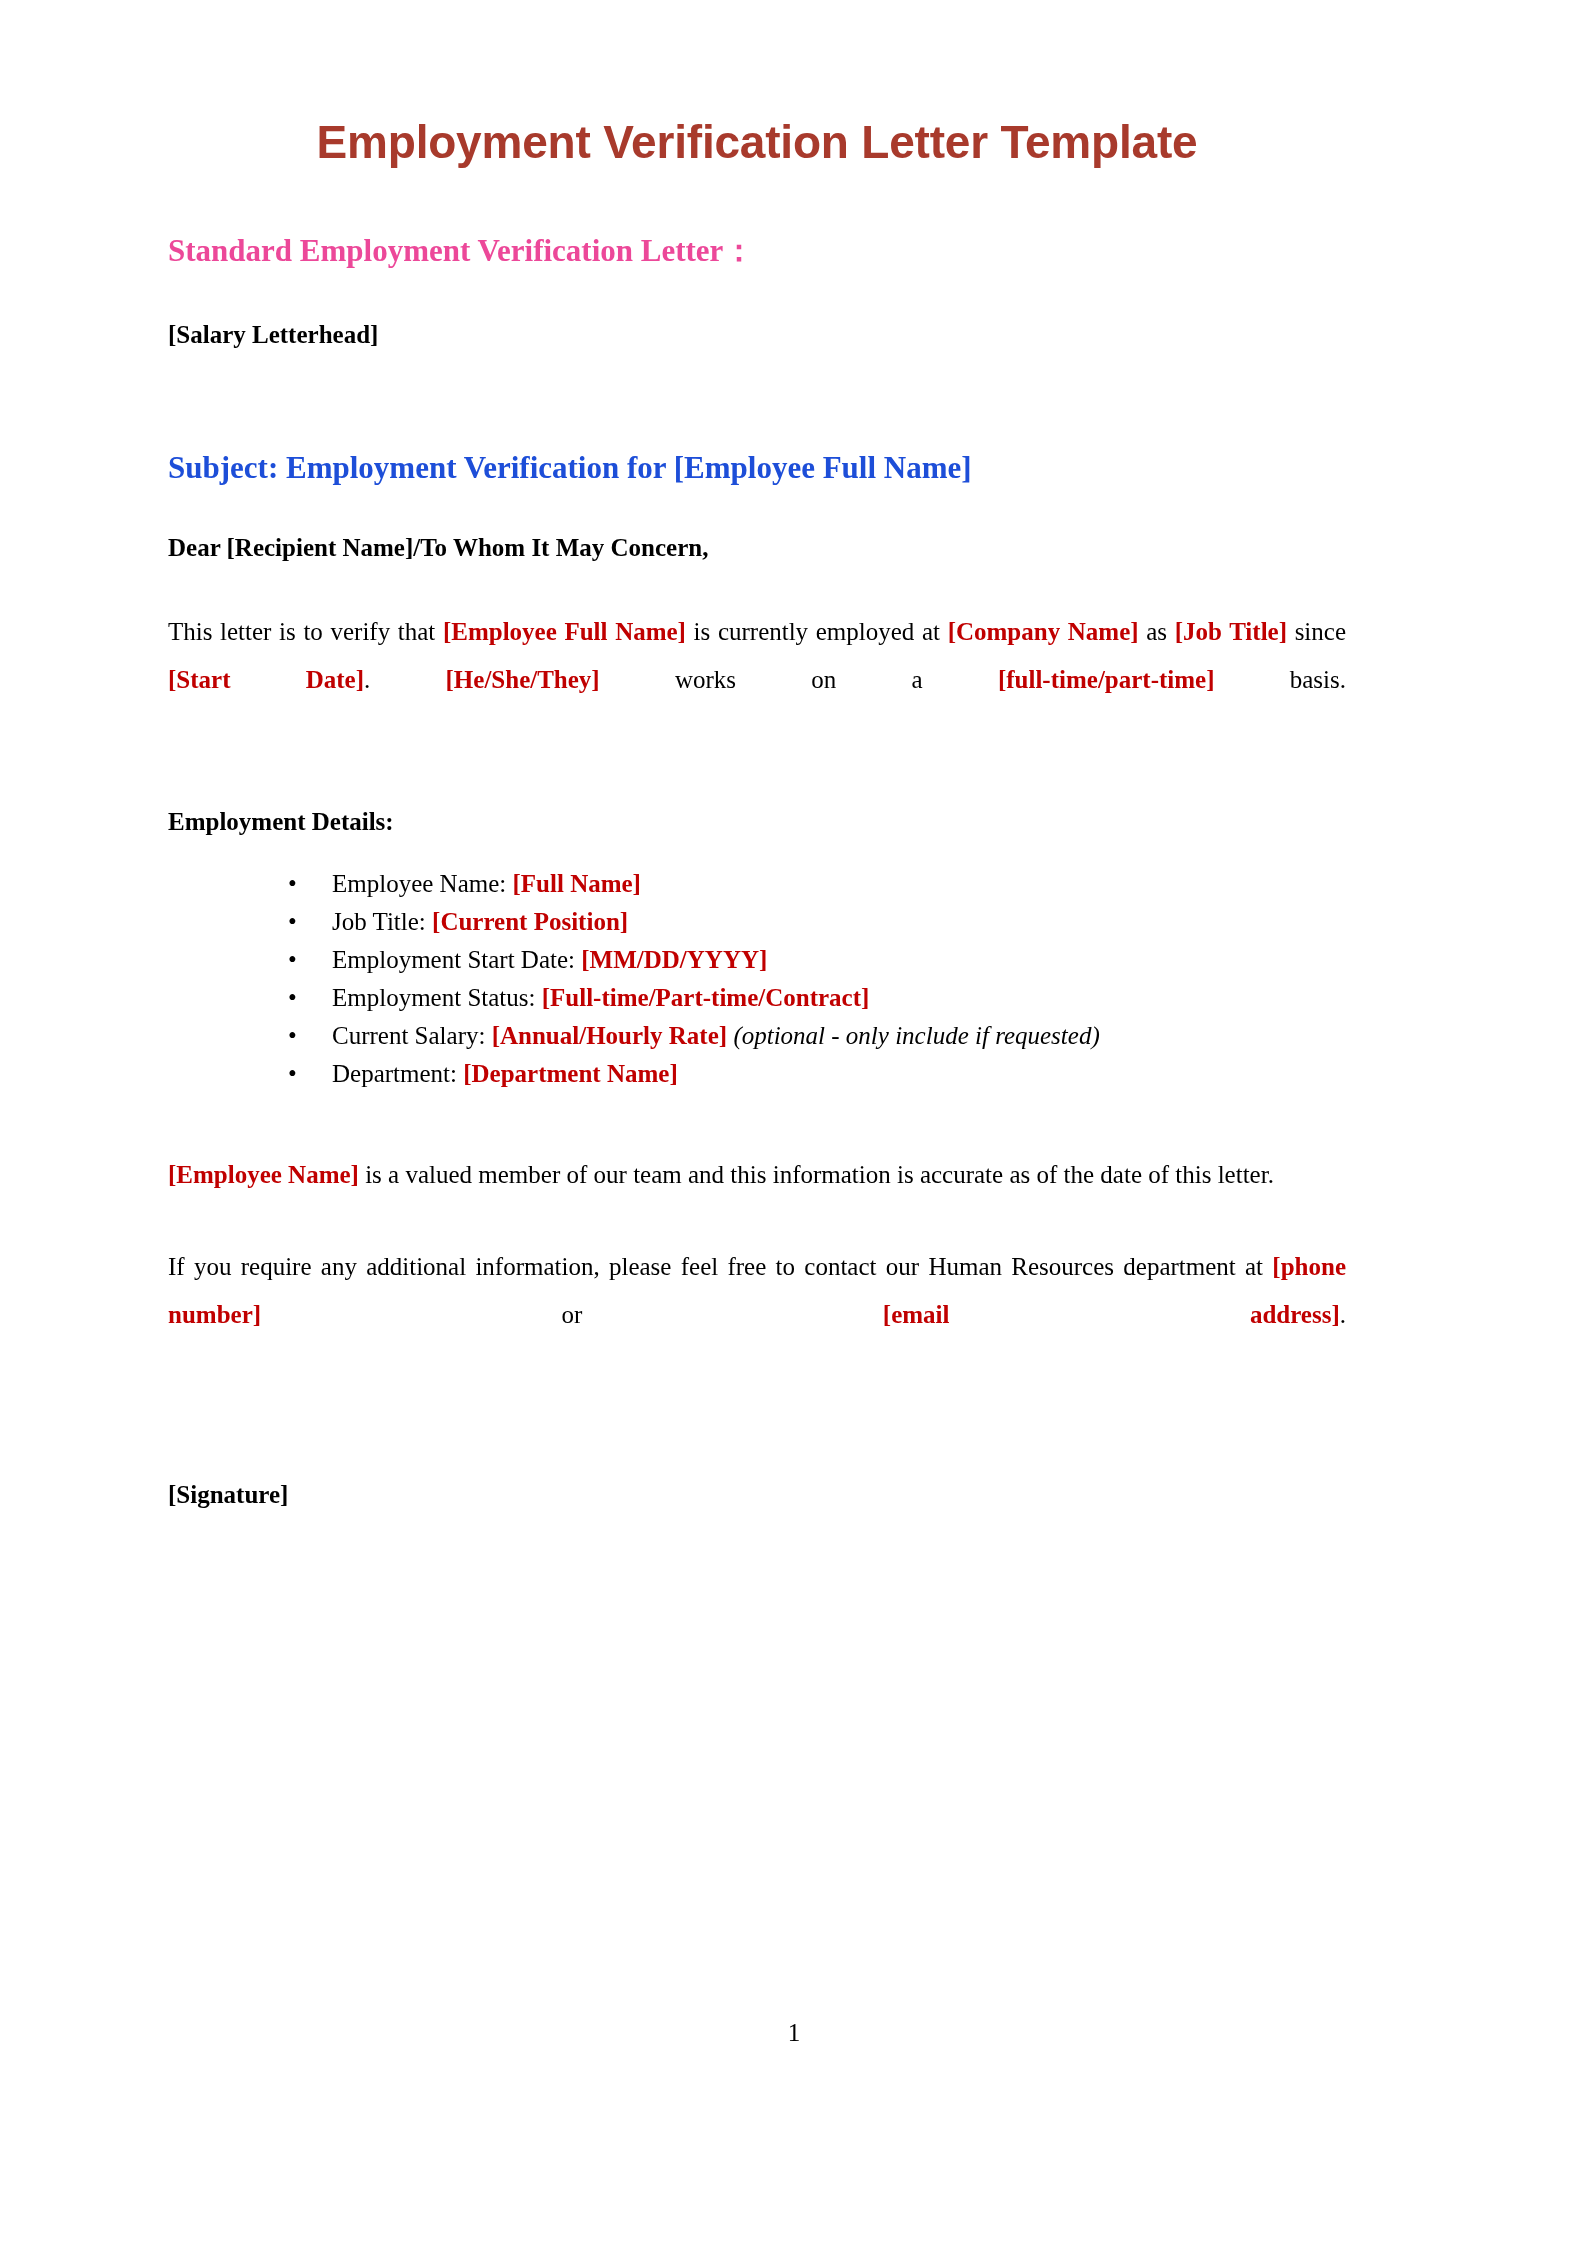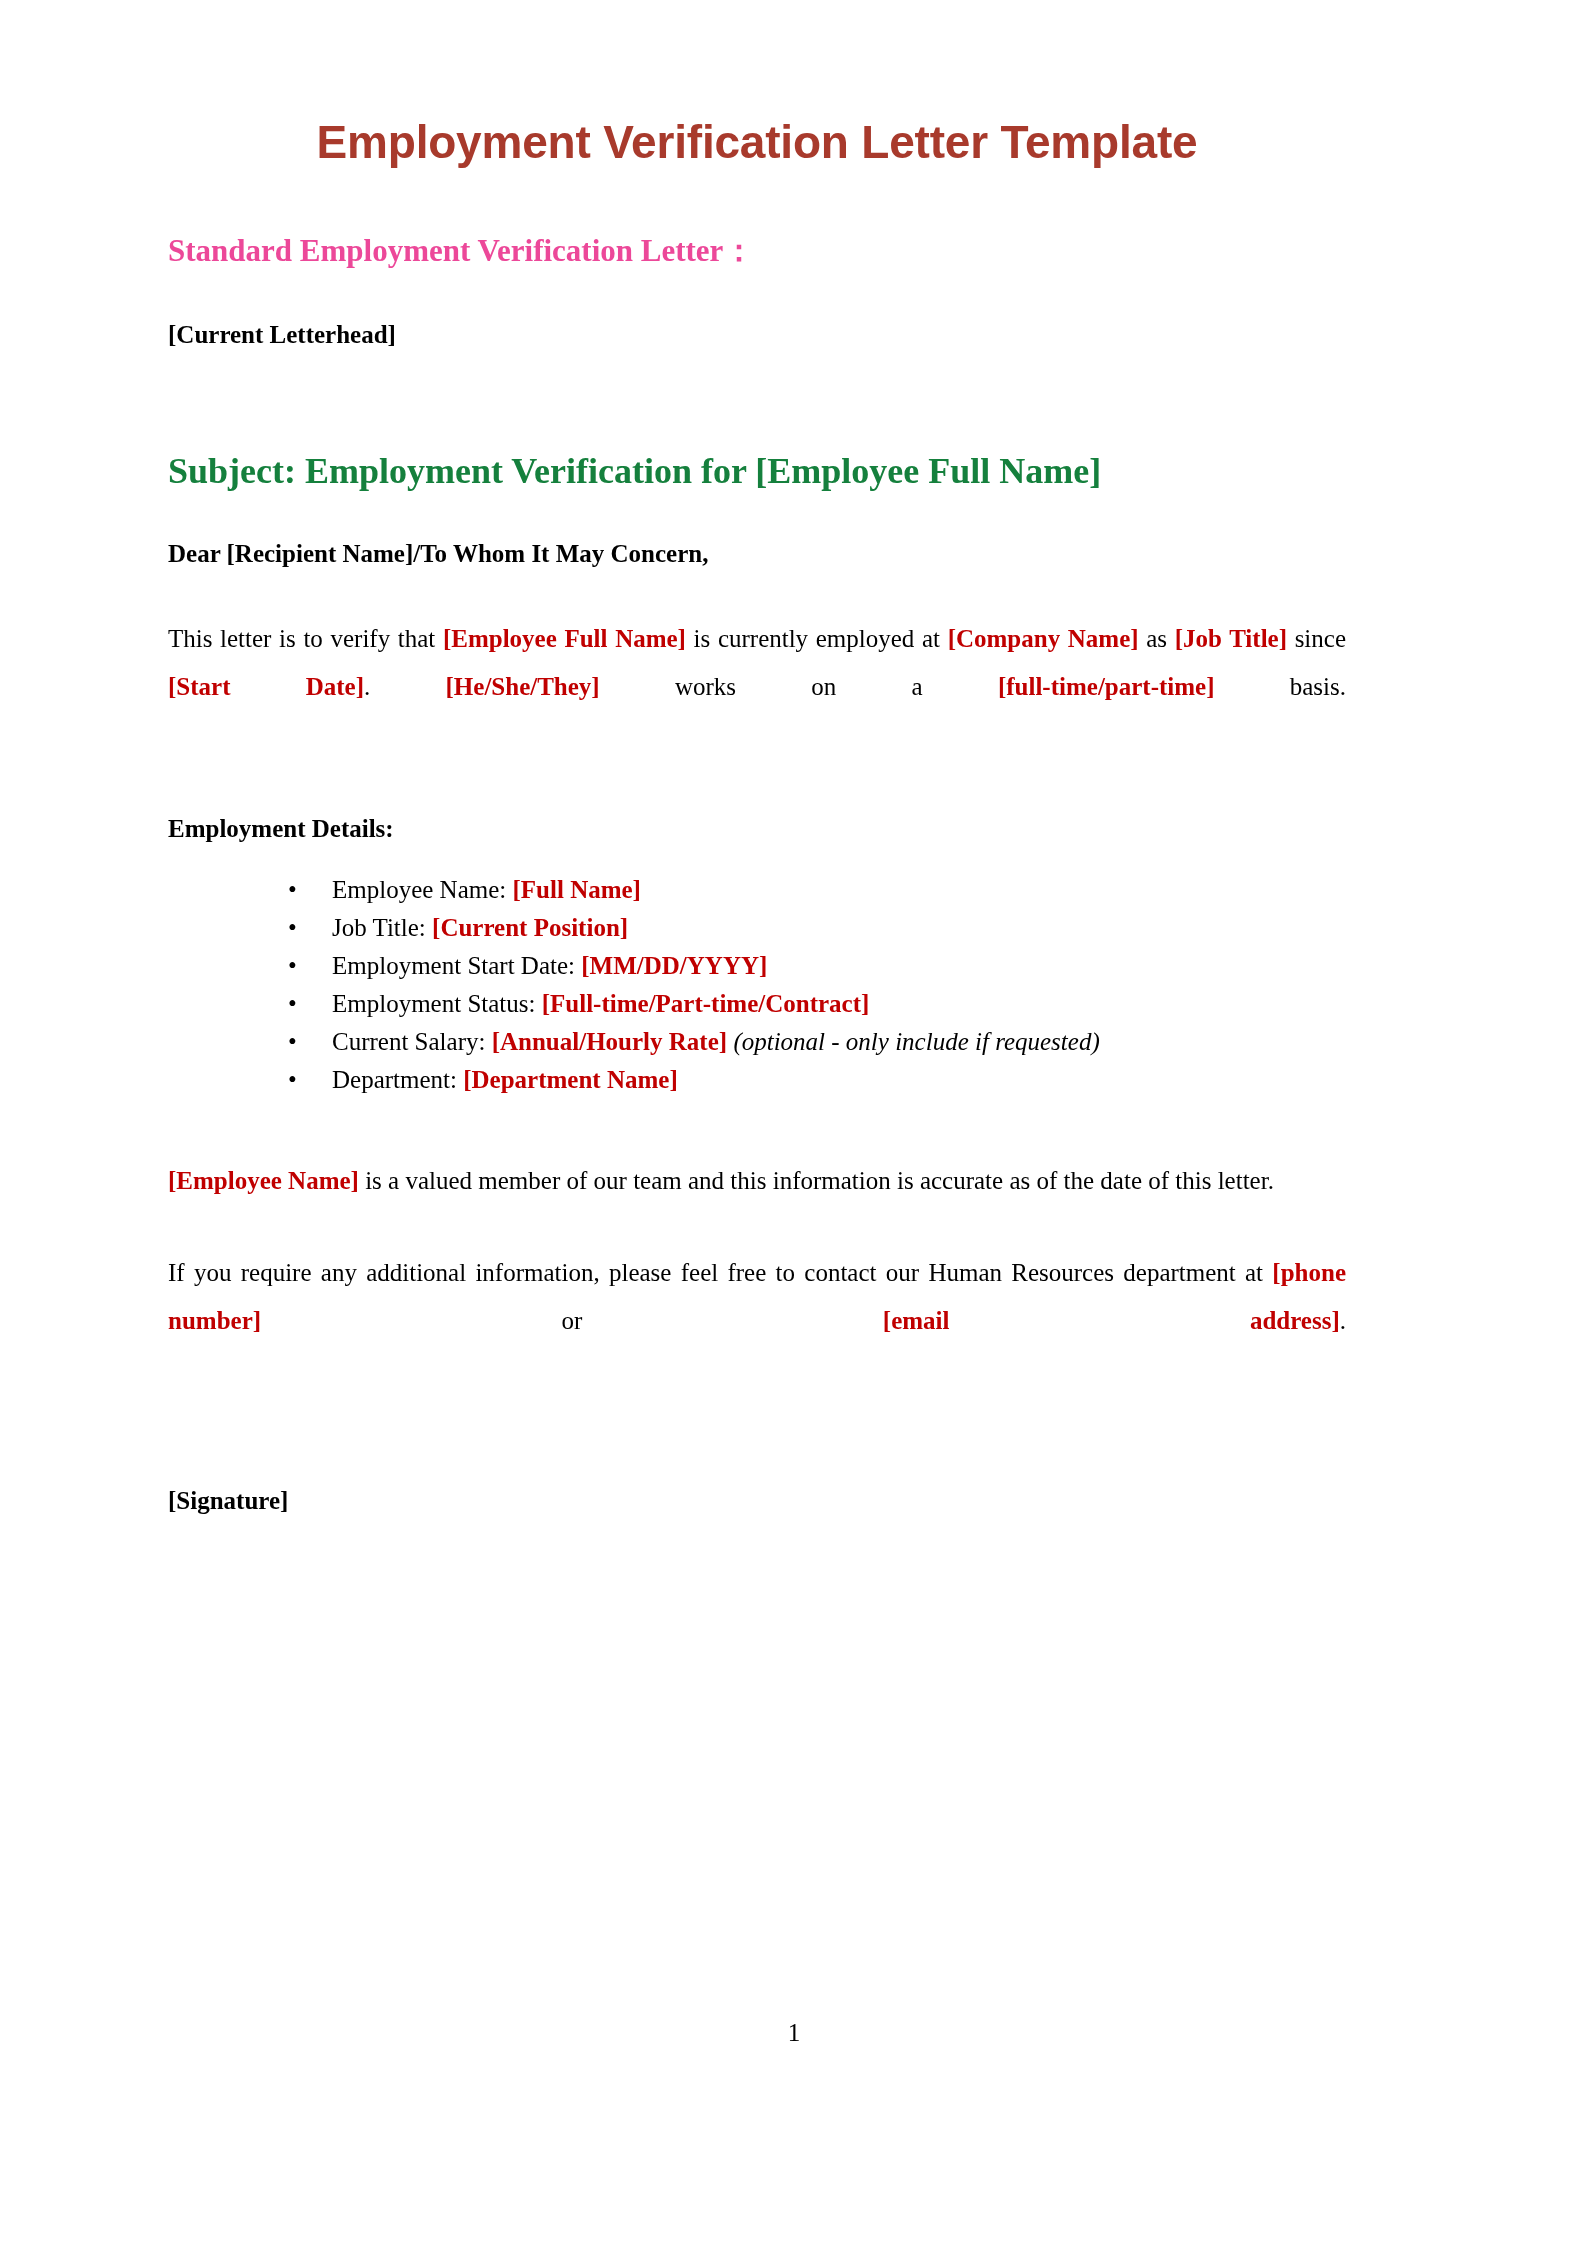--- a/index.html
+++ b/index.html
@@ -58,25 +58,25 @@
 
   .h-line {
     font-size: 25px;
     font-weight: bold;
     line-height: 1.3;
     margin: 0;
     color: #000000;
   }
 
   .h-subject {
-    font-size: 36px;
+    font-size: 31px;
     font-weight: bold;
     line-height: 1.3;
     margin: 0;
-    color: #15803d;
+    color: #1d4ed8;
   }
 
   .para {
     font-size: 25px;
     line-height: 1.92;
     margin: 0;
     text-align: justify;
     color: #000000;
   }
   .para::after { content: ""; display: inline-block; width: 100%; }
@@ -146,21 +146,21 @@
   <div class="content">
 
     <h1 class="doc-title">Employment Verification Letter Template</h1>
 
     <div class="sp-62"></div>
 
     <div class="h-sub" style="padding-top:0;">Standard Employment Verification Letter：</div>
 
     <div class="sp-48"></div>
 
-    <div class="h-line">[Current Letterhead]</div>
+    <div class="h-line">[Salary Letterhead]</div>
 
     <div class="sp-48"></div>
 
 
     <div class="sp-48"></div>
 
     <div class="h-subject">Subject: Employment Verification for [Employee Full Name]</div>
 
     <div class="sp-44"></div>
 

